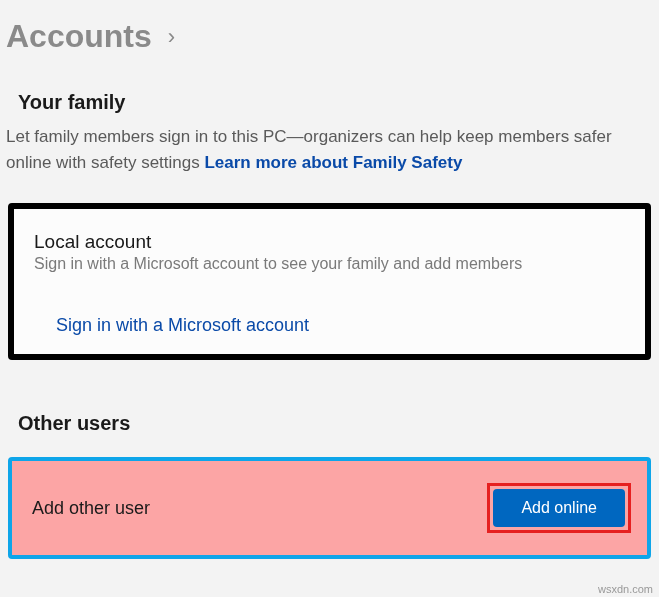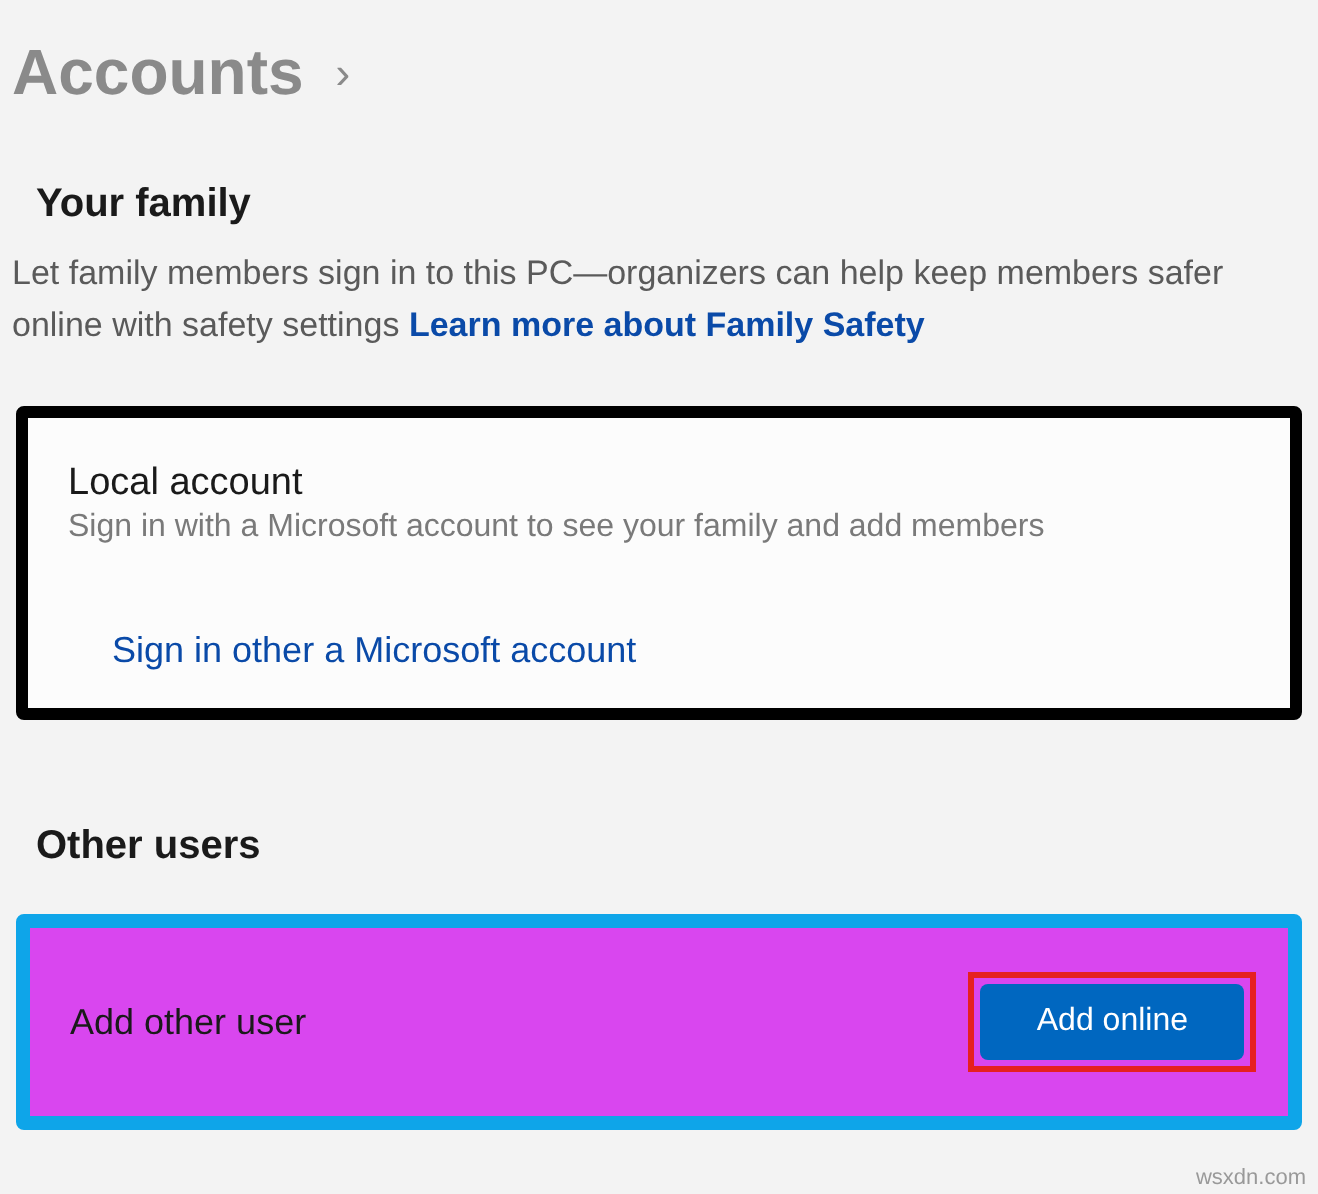--- a/index.html
+++ b/index.html
@@ -77,22 +77,22 @@
     .card-link {
       display: inline-block;
       font-size: 18px;
       color: #0a4aa8;
       font-weight: 400;
       margin-top: 42px;
       margin-left: 22px;
       cursor: pointer;
     }
     .card-row {
-      background: #d946ef;
-      border: 7px solid #0ea5e9;
+      background: #fca5a5;
+      border: 4px solid #0ea5e9;
       border-radius: 4px;
       margin: 14px 8px 0 8px;
       padding: 22px 16px 22px 20px;
       display: flex;
       align-items: center;
       justify-content: space-between;
     }
     .card-row-label {
       font-size: 18px;
       color: #1a1a1a;
@@ -131,21 +131,21 @@
 
 <h2 class="section-heading">Your family</h2>
 <p class="section-desc">
   <span>Let family members sign in to this PC—organizers can help keep members safer online with safety settings </span>
   <span class="link-inline">Learn more about Family Safety</span>
 </p>
 
 <div class="card">
   <div class="card-title">Local account</div>
   <div class="card-subtext">Sign in with a Microsoft account to see your family and add members</div>
-  <a class="card-link">Sign in other a Microsoft account</a>
+  <a class="card-link">Sign in with a Microsoft account</a>
 </div>
 
 <h2 class="section-heading other">Other users</h2>
 
 <div class="card-row">
   <span class="card-row-label">Add other user</span>
   <span class="highlight-box">
     <button class="primary-button">Add online</button>
   </span>
 </div>

